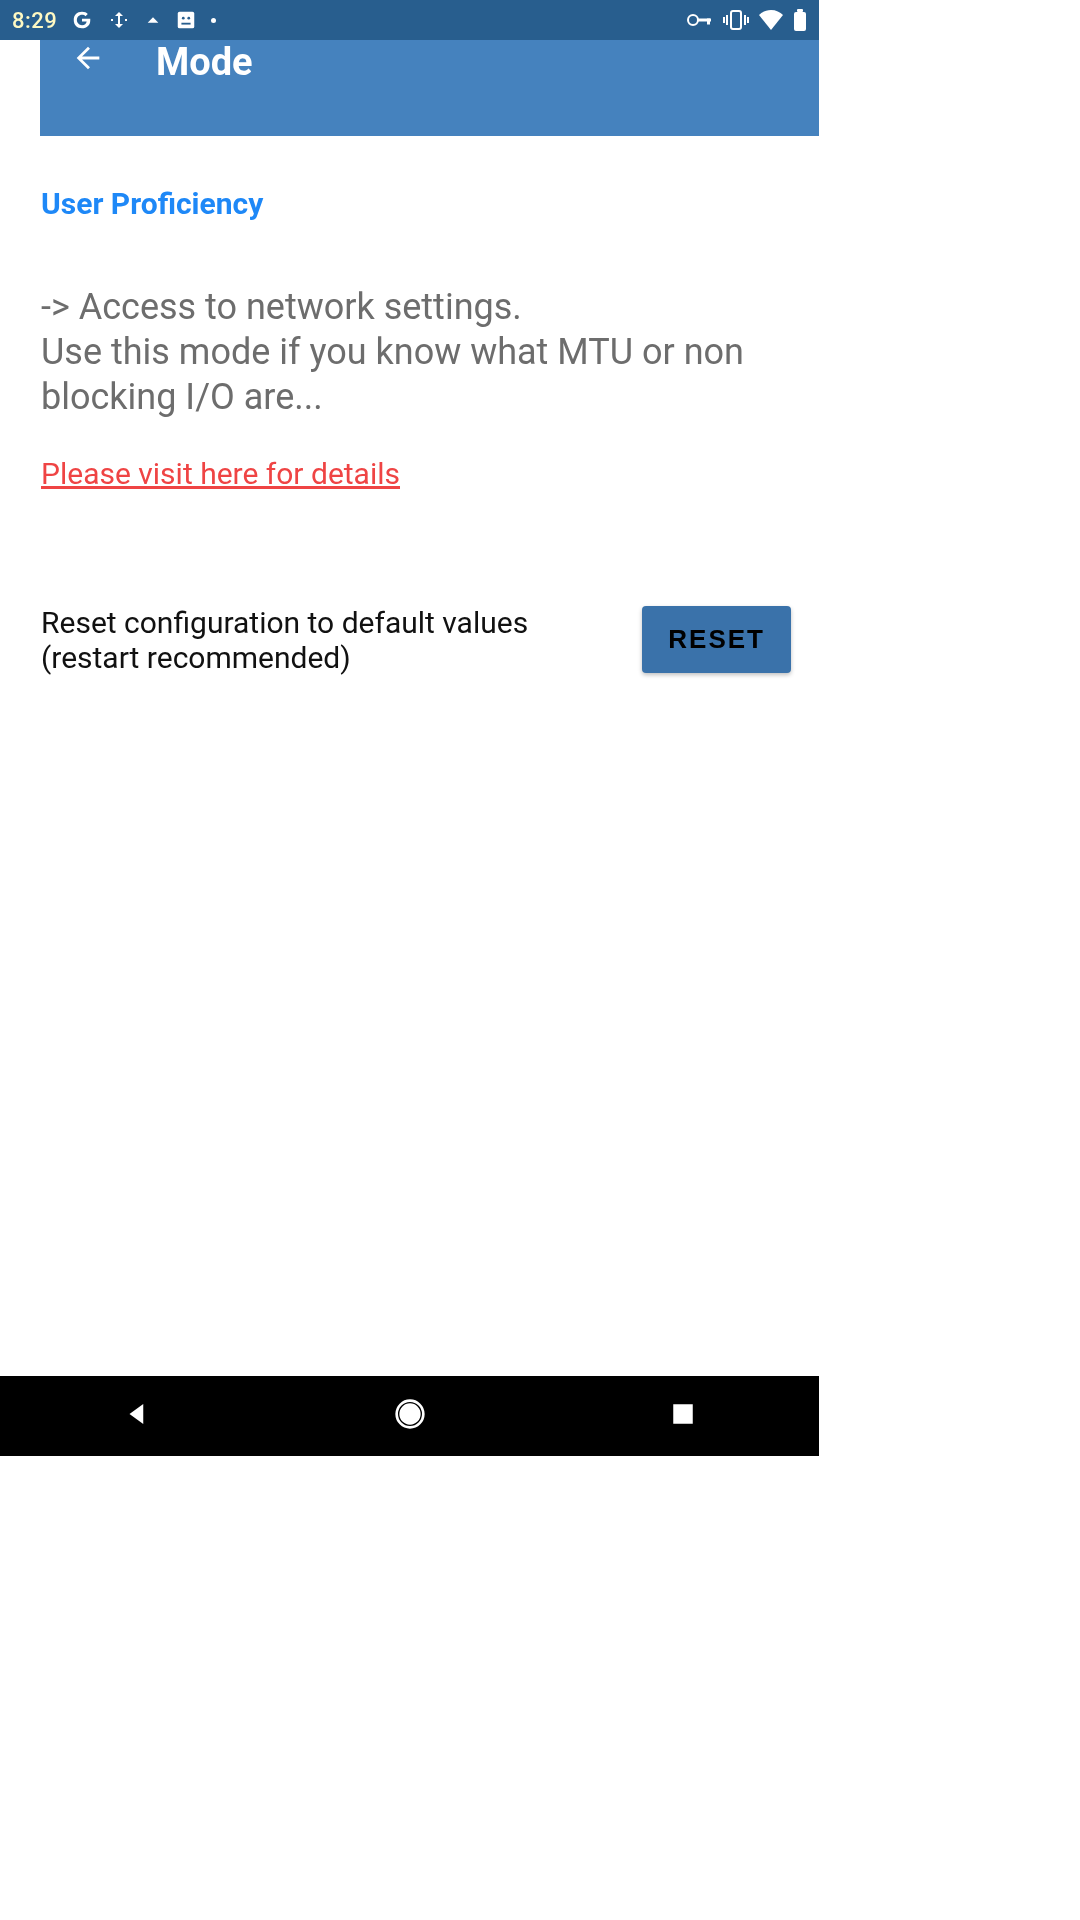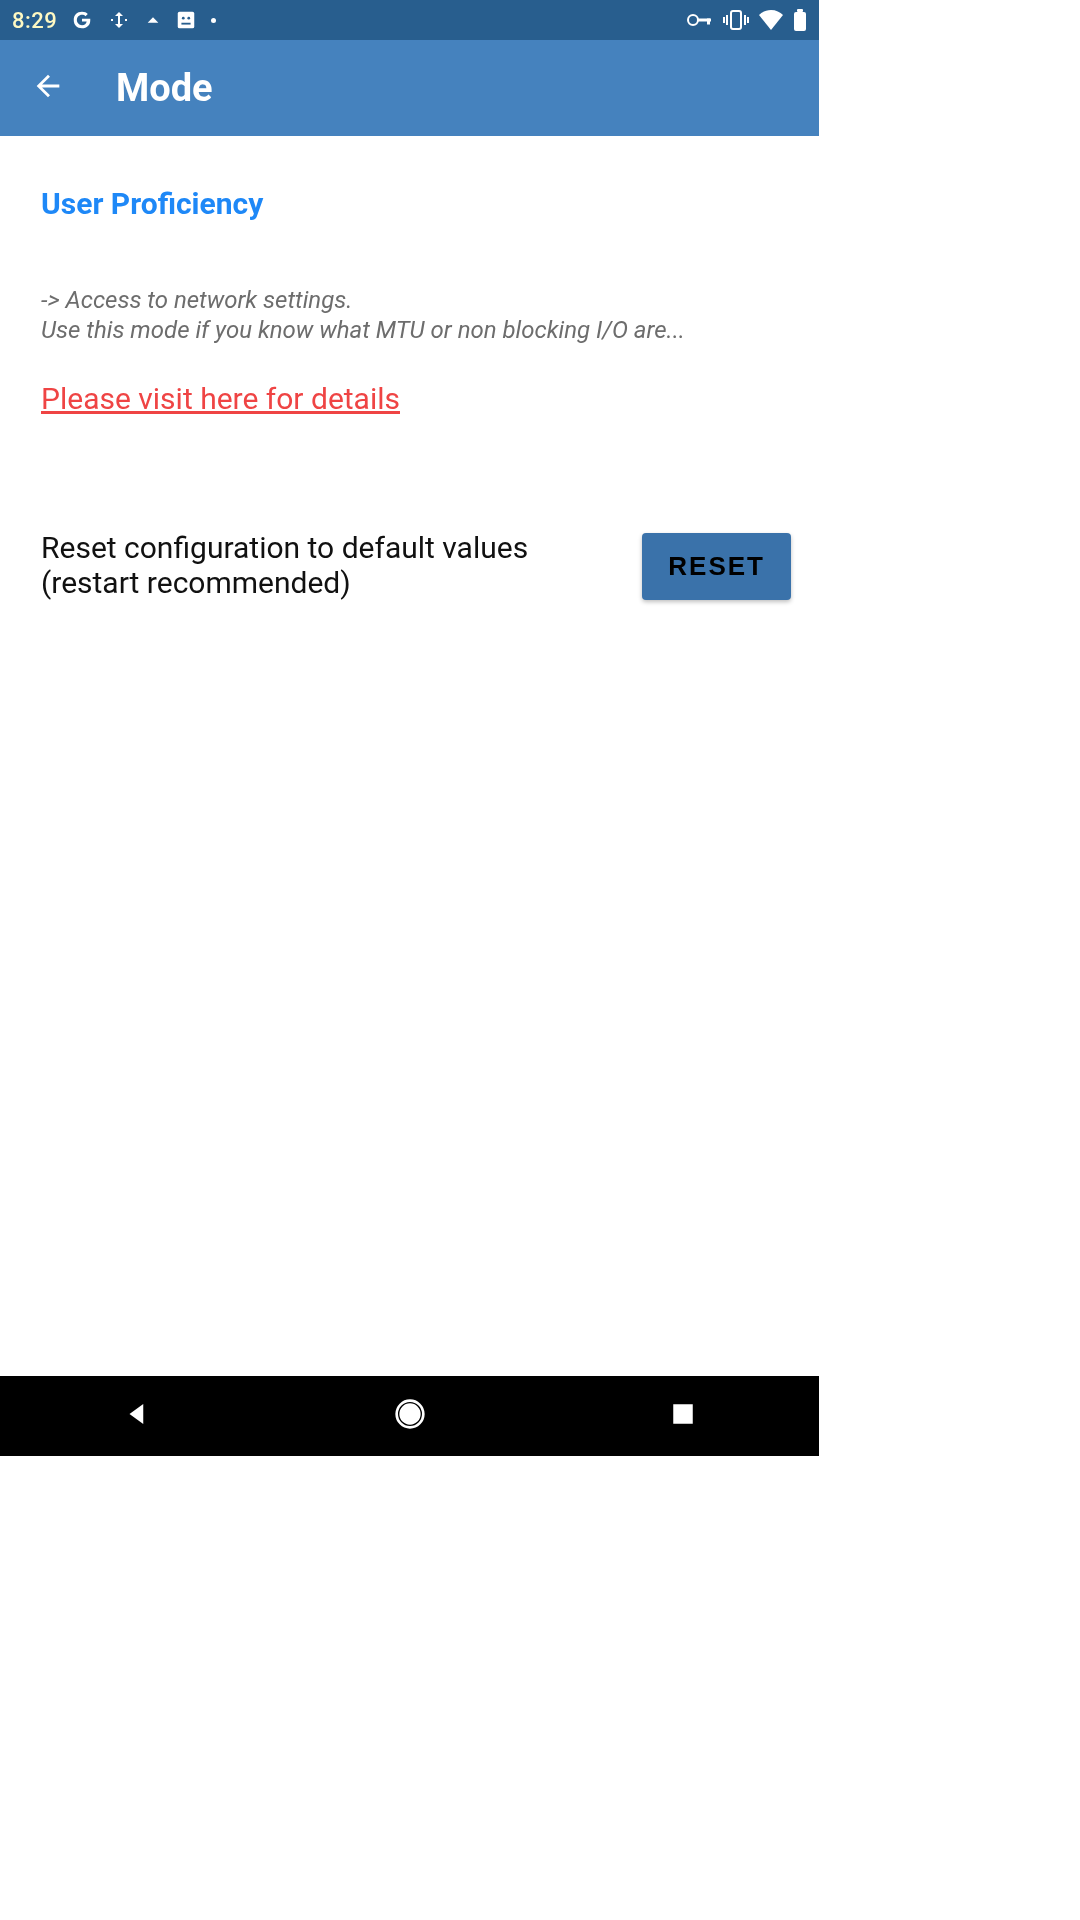--- a/index.html
+++ b/index.html
@@ -33,24 +33,25 @@
   .status-right { margin-left: auto; display: flex; align-items: center; gap: 10px; }
   .status-bar .time { letter-spacing: 0.5px; }
   .status-bar svg { display: block; }
   .status-bar .dot { width:5px; height:5px; border-radius:50%; background:#fff; }
 
   
   .app-bar {
     height: 96px;
     background: #4582be;
     display: flex;
-    align-items: center;
+    align-items: flex-start;
     padding-left: 28px;
     gap: 48px;
     color: #ffffff;
+    margin-left: 40px;
   }
   .app-bar .back-btn { width: 40px; height: 40px; display:flex; align-items:center; justify-content:center; }
   .app-bar .title { font-size: 38px; font-weight: 700; }
 
   
   .content {
     flex: 1;
     padding: 50px 28px 0 41px;
     background: #ffffff;
     color: #000000;
@@ -73,36 +74,35 @@
   .radio-dot {
     width: 18px; height: 18px;
     border-radius: 50%;
     background: #1e88f7;
     display:none;
   }
   .radio-circle.selected .radio-dot { display:block; }
   .radio-label { font-size: 30px; color: #111; margin-right: 10px;}
   .description {
     color: #6d6d6d;
-    font-size: 24px;
+    font-size: 36px;
     line-height: 1.25;
     margin-bottom: 36px;
-    font-style: italic;
   }
   .link {
     color: #ef4444;
     font-size: 30px;
     text-decoration: underline;
     display:inline-block;
     margin-bottom: 115px;
   }
 
   .reset-row {
     display:flex;
-    align-items:flex-end;
+    align-items:flex-start;
     gap: 30px;
   }
   .reset-text {
     flex:1;
     font-size: 30px;
     color: #111;
     line-height: 1.15;
   }
   .reset-btn {
     background: #3a72aa;

